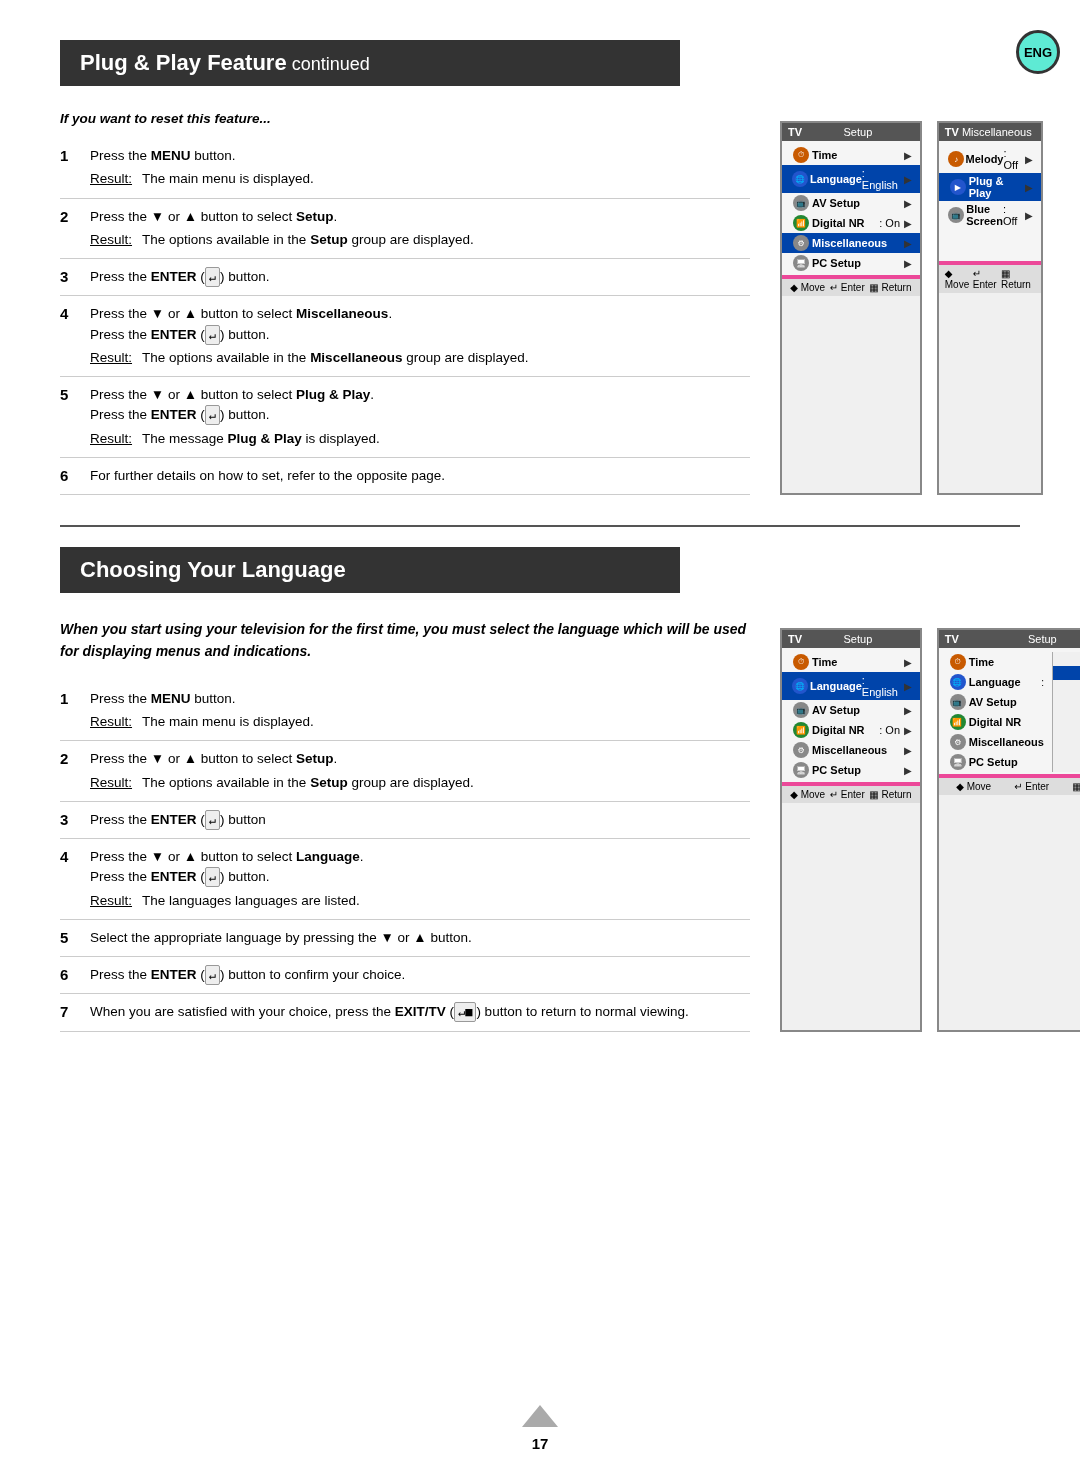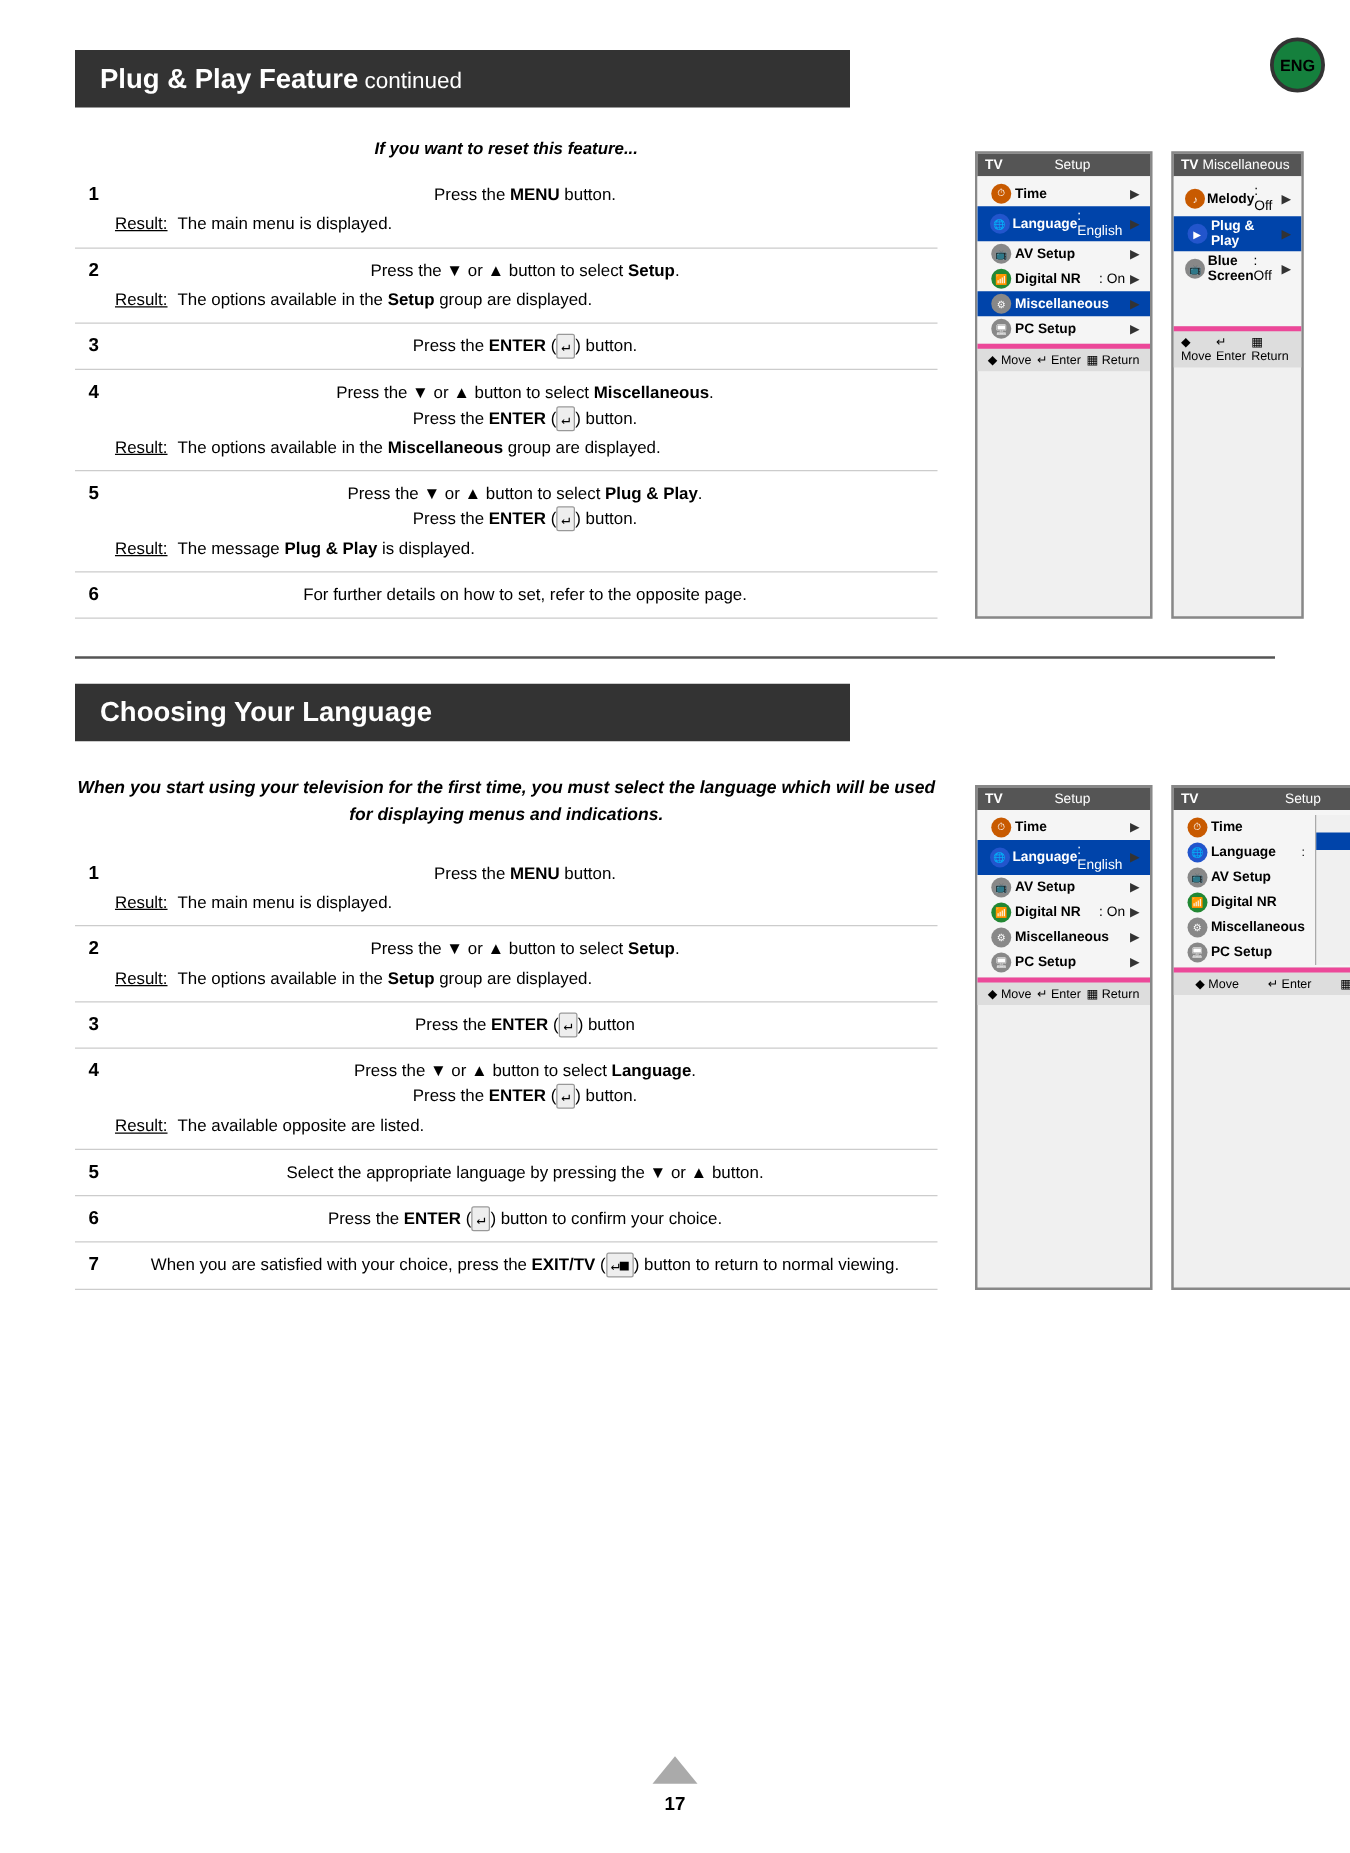--- a/index.html
+++ b/index.html
@@ -28,21 +28,21 @@
       right: 20px;
       width: 44px;
       height: 44px;
       border: 3px solid #333;
       border-radius: 50%;
       display: flex;
       align-items: center;
       justify-content: center;
       font-size: 13px;
       font-weight: bold;
-      background: #15803d;
+      background: #5eead4;
     }
 
     
     .section-header {
       background: #333;
       color: #fff;
       padding: 10px 20px;
       margin-bottom: 25px;
       display: inline-block;
       width: 620px;
@@ -58,21 +58,20 @@
 
     
     .content-area {
       display: flex;
       gap: 20px;
       margin-bottom: 30px;
     }
     .left-col {
       flex: 1;
       padding-right: 10px;
-      text-align: center;
     }
     .right-col {
       width: 240px;
       display: flex;
       flex-direction: row;
       gap: 15px;
       padding-top: 10px;
     }
 
     
@@ -485,21 +484,21 @@
           </div>
         </div>
 
         <div class="step-row">
           <div class="step-num">4</div>
           <div class="step-content">
             Press the ▼ or ▲ button to select <b>Language</b>.<br>
             Press the <b>ENTER</b> (<span class="enter-symbol">↵</span>) button.
             <div class="result-line">
               <span class="result-label">Result:</span>
-              <span class="result-text">The available opposite are listed.</span>
+              <span class="result-text">The languages languages are listed.</span>
             </div>
           </div>
         </div>
 
         <div class="step-row">
           <div class="step-num">5</div>
           <div class="step-content">
             Select the appropriate language by pressing the ▼ or ▲ button.
           </div>
         </div>

